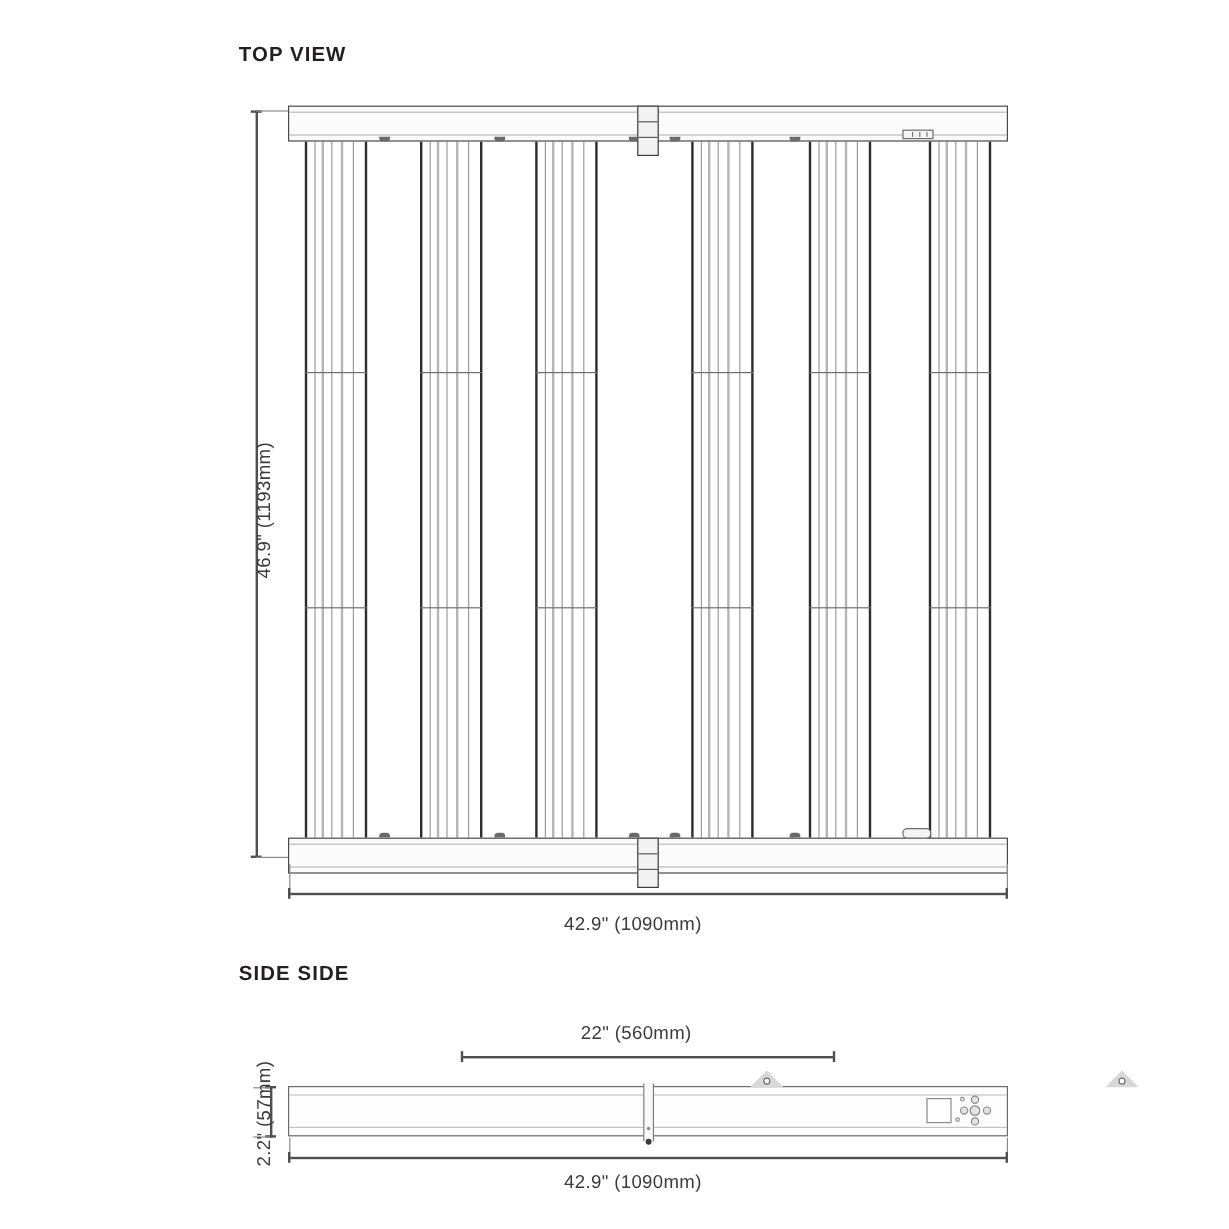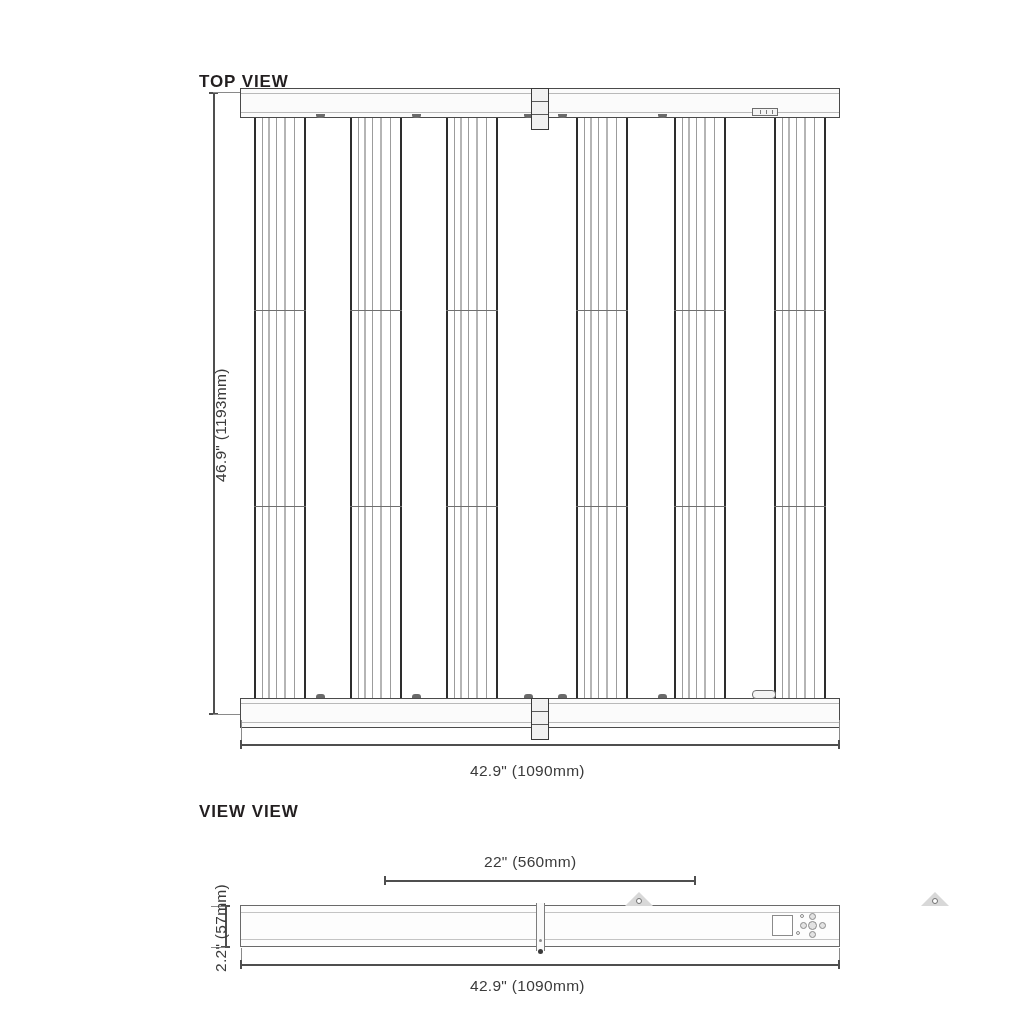--- a/index.html
+++ b/index.html
@@ -24,21 +24,21 @@
 
   
   .view-title {
     position: absolute;
     font-family: "Liberation Sans", sans-serif;
     font-weight: bold;
     font-size: 17px;
     letter-spacing: 0.9px;
     color: #231f20;
   }
-  #top-view-title  { left: 199px; top: 36px; margin-top: 36px; }
+  #top-view-title  { left: 199px; top: 36px; }
   #side-view-title { left: 199px; top: 802px; }
 
   
   .dim-text {
     position: absolute;
     font-family: "Liberation Sans", sans-serif;
     font-size: 15.5px;
     color: #3b3b3b;
     letter-spacing: 0.3px;
     white-space: nowrap;
@@ -428,21 +428,21 @@
     </div>
   </div>
 
   <div class="extline" style="left:241px; top:720px; height:22px;"></div>
   <div class="extline" style="left:839px; top:720px; height:22px;"></div>
   <div class="dimline h" style="left:241px; top:744px; width:598px;"></div>
   <div class="tick v" style="left:240px; top:740px;"></div>
   <div class="tick v" style="left:838px; top:740px;"></div>
   <div class="dim-text" id="dim-width-top">42.9" (1090mm)</div>
 
-  <div class="view-title" id="side-view-title">VIEW VIEW</div>
+  <div class="view-title" id="side-view-title">SIDE SIDE</div>
 
   <div class="dim-text" id="dim-span-side">22" (560mm)</div>
   <div class="dimline h" style="left:385px; top:880px; width:310px;"></div>
   <div class="tick v" style="left:384px; top:876px;"></div>
   <div class="tick v" style="left:694px; top:876px;"></div>
 
   <div id="side-view-body">
     <div id="side-bar">
       <i class="a"></i>
         <i class="b"></i>

